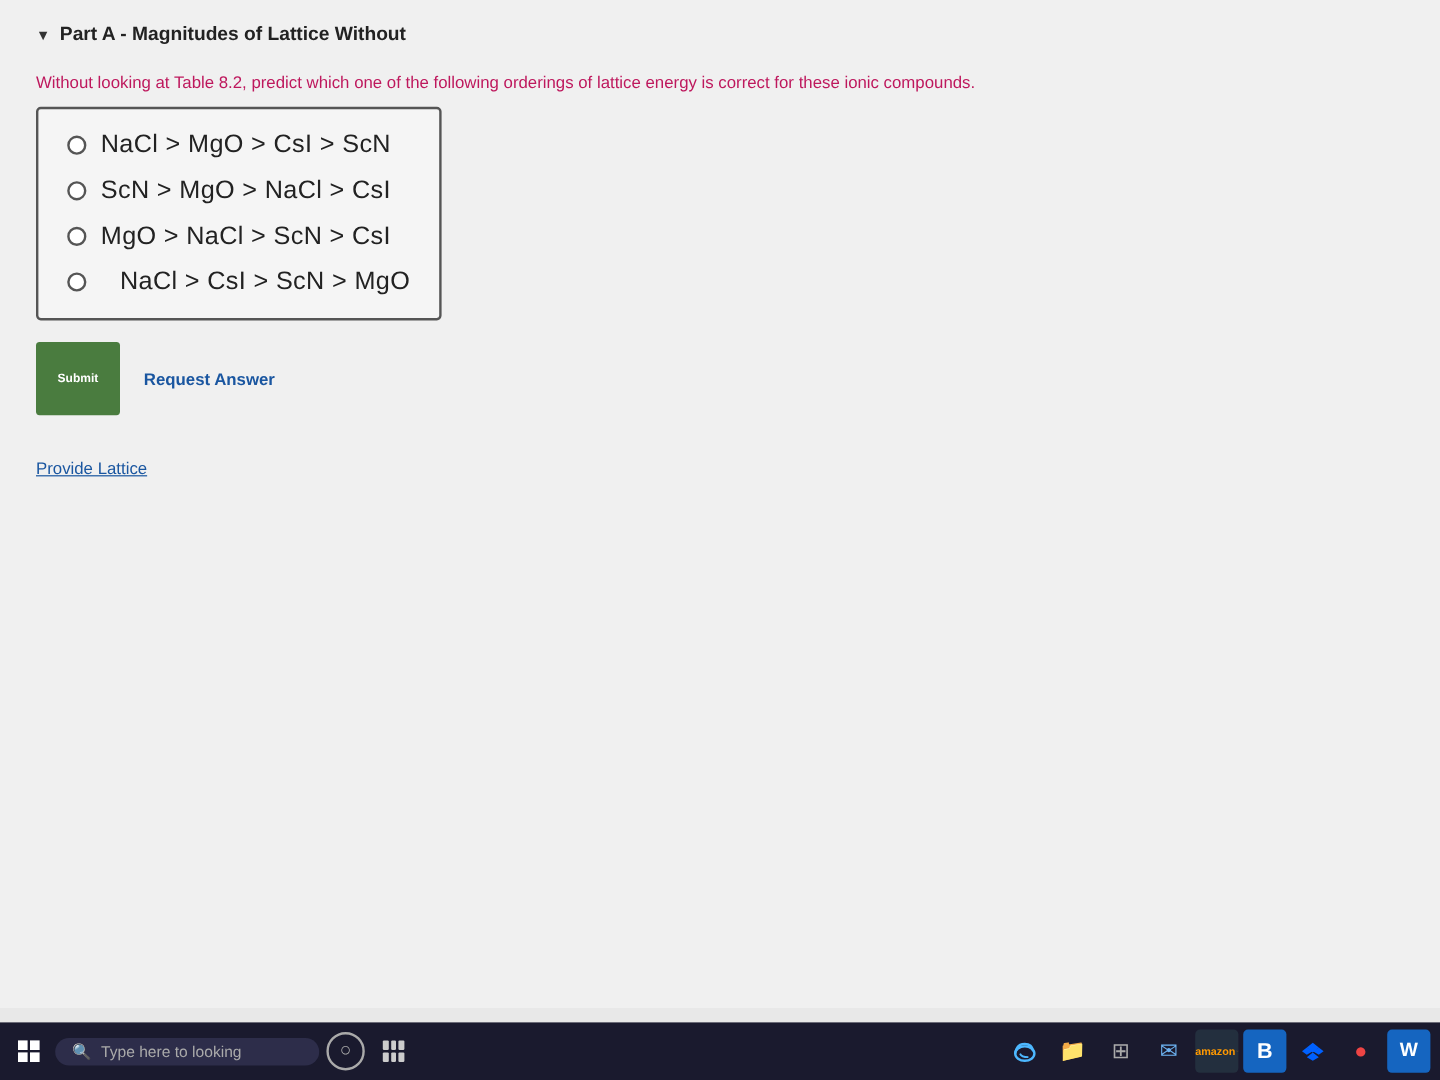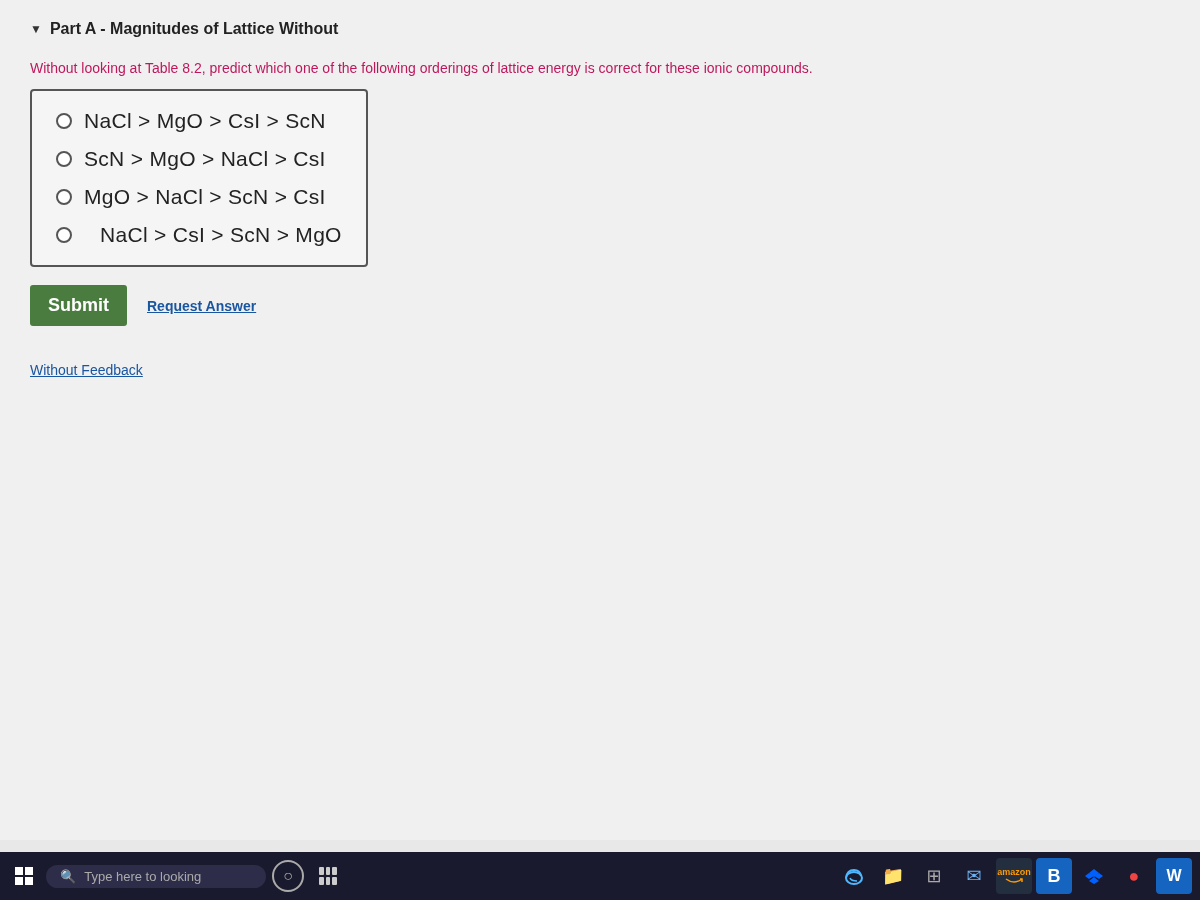--- a/index.html
+++ b/index.html
@@ -87,32 +87,31 @@
       display: flex;
       align-items: center;
       gap: 20px;
       margin-top: 18px;
     }
 
     .submit-btn {
       background-color: #4a7c3f;
       color: white;
       border: none;
-      padding: 10px 18px;
-      font-size: 18px;
+      padding: 25px 18px;
+      font-size: 10px;
       font-weight: bold;
       border-radius: 3px;
       cursor: pointer;
     }
 
     .request-answer-link {
       color: #1a56a0;
       font-size: 14px;
       font-weight: bold;
-      text-decoration: underline;
       cursor: pointer;
       background: none;
       border: none;
     }
 
     .provide-feedback {
       margin-top: 36px;
       color: #1a56a0;
       font-size: 14px;
       text-decoration: underline;
@@ -200,21 +199,21 @@
 
     .taskbar-icon.edge {
       color: #4db8ff;
     }
 
     .taskbar-icon.amazon {
       background: #232f3e;
       font-size: 10px;
       color: #ff9900;
       font-weight: bold;
-      flex-direction: column;
+      flex-direction: row;
       gap: 0;
     }
 
     .taskbar-icon.bold-b {
       background: #1565c0;
       color: white;
       font-weight: bold;
       font-size: 18px;
       border-radius: 4px;
     }
@@ -292,21 +291,21 @@
     </div>
   </div>
 
   
   <div class="action-row">
     <button class="submit-btn">Submit</button>
     <button class="request-answer-link">Request Answer</button>
   </div>
 
   
-  <div class="provide-feedback">Without Feedback</div>
+  <div class="provide-feedback">Provide Lattice</div>
 
 </div>
 
 <div class="taskbar">
 
   <div class="taskbar-start">
     <div class="windows-icon">
       <span></span>
         <span></span>
         <span></span>

